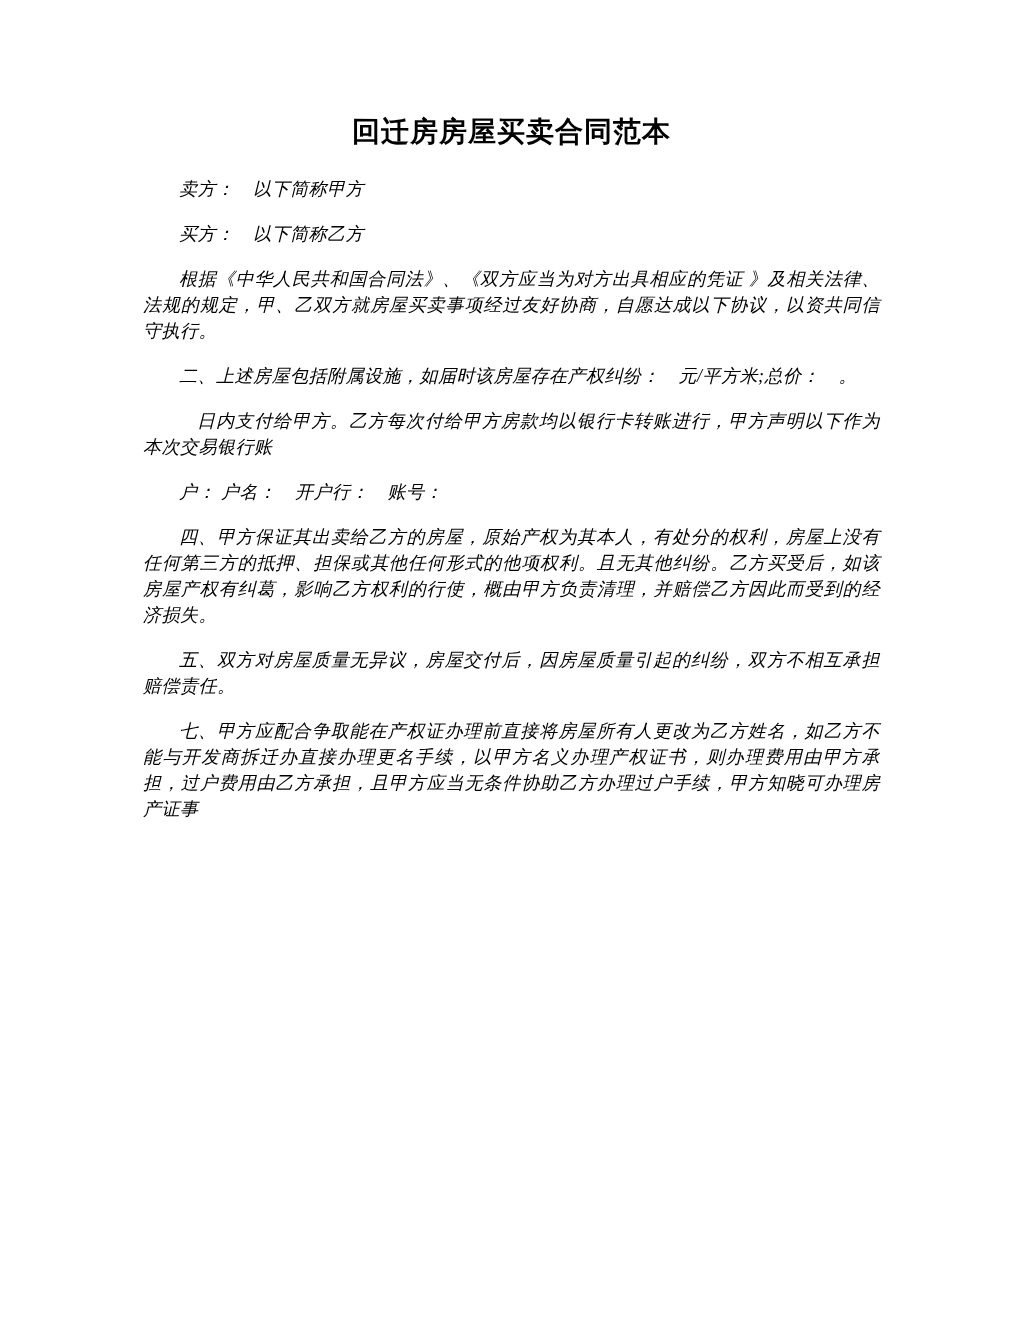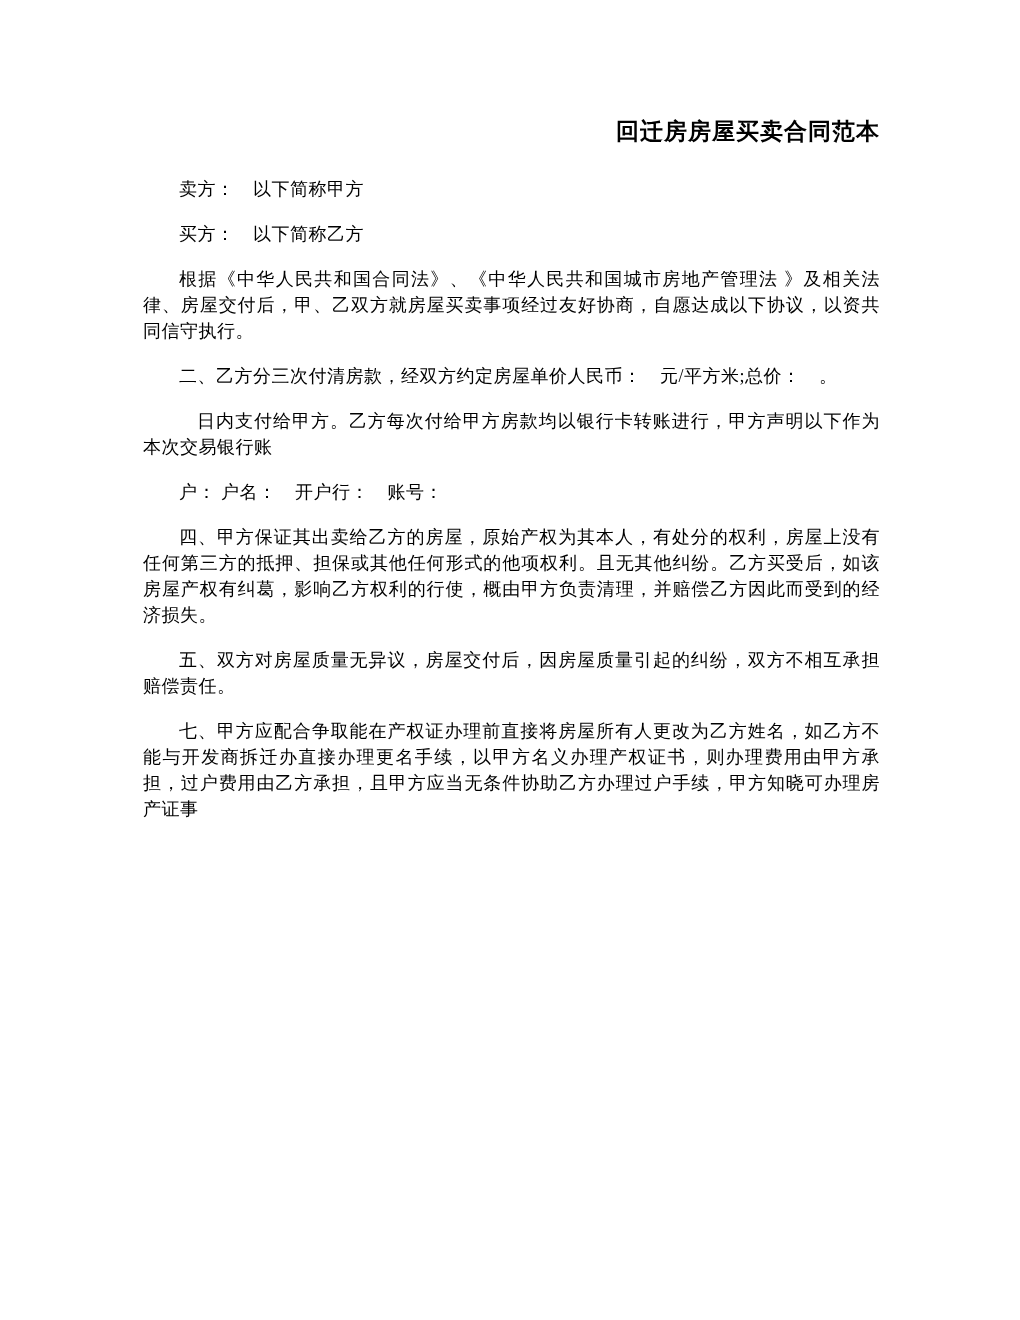--- a/index.html
+++ b/index.html
@@ -15,57 +15,58 @@
   .page {
     box-sizing: border-box;
     width: 1020px;
     height: 1320px;
     padding: 116px 140px 40px 143px;
     background: #ffffff;
     color: #000000;
     font-family: "Liberation Serif", "DejaVu Serif", serif;
   }
   .title {
-    font-size: 23px;
+    font-size: 28px;
     line-height: 32px;
     font-weight: 700;
-    text-align: right;
+    text-align: center;
     letter-spacing: 1px;
     margin: 0 0 28px 0;
   }
   .para {
     font-size: 18px;
     line-height: 26px;
     letter-spacing: 0.5px;
     margin: 0 0 19px 0;
     text-indent: 2em;
     text-align: justify;
     word-break: break-all;
+    font-style: italic;
   }
   .para.tight {
     margin-bottom: 0;
   }
   .para.cont {
     text-indent: 3em;
   }
 </style>
 </head>
 <body>
 
 <div class="page">
   <h1 class="title">回迁房房屋买卖合同范本</h1>
 
   <p class="para">卖方：　以下简称甲方</p>
 
   <p class="para">买方：　以下简称乙方</p>
 
-  <p class="para">根据《中华人民共和国合同法》、《中华人民共和国城市房地产管理法 》及相关法律、房屋交付后，甲、乙双方就房屋买卖事项经过友好协商，自愿达成以下协议，以资共同信守执行。</p>
+  <p class="para">根据《中华人民共和国合同法》、《双方应当为对方出具相应的凭证 》及相关法律、法规的规定，甲、乙双方就房屋买卖事项经过友好协商，自愿达成以下协议，以资共同信守执行。</p>
 
 
-  <p class="para">二、乙方分三次付清房款，经双方约定房屋单价人民币：　元/平方米;总价：　。</p>
+  <p class="para">二、上述房屋包括附属设施，如届时该房屋存在产权纠纷：　元/平方米;总价：　。</p>
 
 
   <p class="para cont">日内支付给甲方。乙方每次付给甲方房款均以银行卡转账进行，甲方声明以下作为本次交易银行账</p>
 
   <p class="para">户： 户名：　开户行：　账号：</p>
 
   <p class="para">四、甲方保证其出卖给乙方的房屋，原始产权为其本人，有处分的权利，房屋上没有任何第三方的抵押、担保或其他任何形式的他项权利。且无其他纠纷。乙方买受后，如该房屋产权有纠葛，影响乙方权利的行使，概由甲方负责清理，并赔偿乙方因此而受到的经济损失。</p>
 
   <p class="para">五、双方对房屋质量无异议，房屋交付后，因房屋质量引起的纠纷，双方不相互承担赔偿责任。</p>
 

